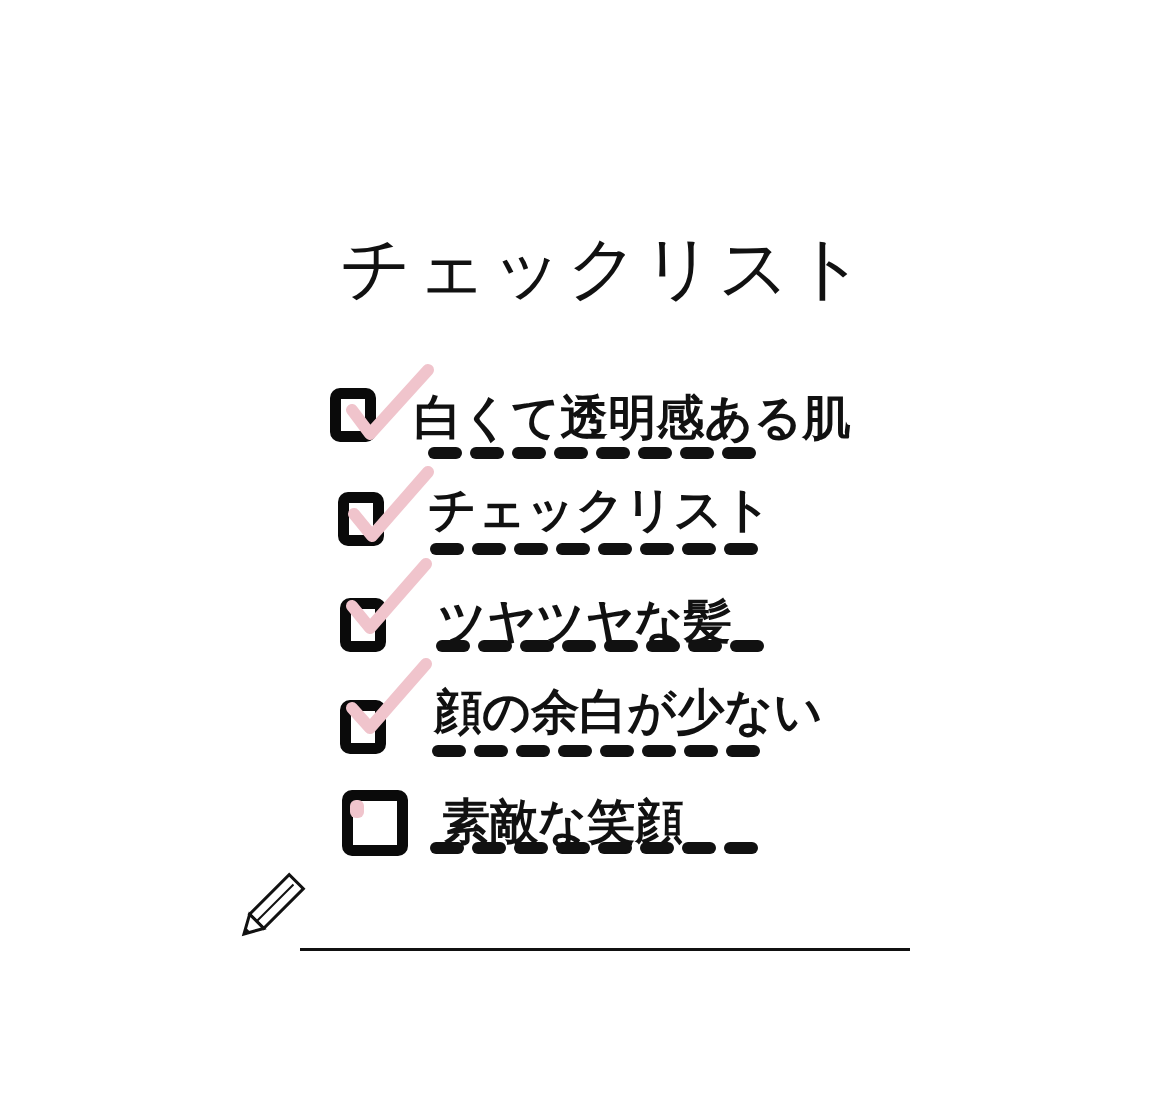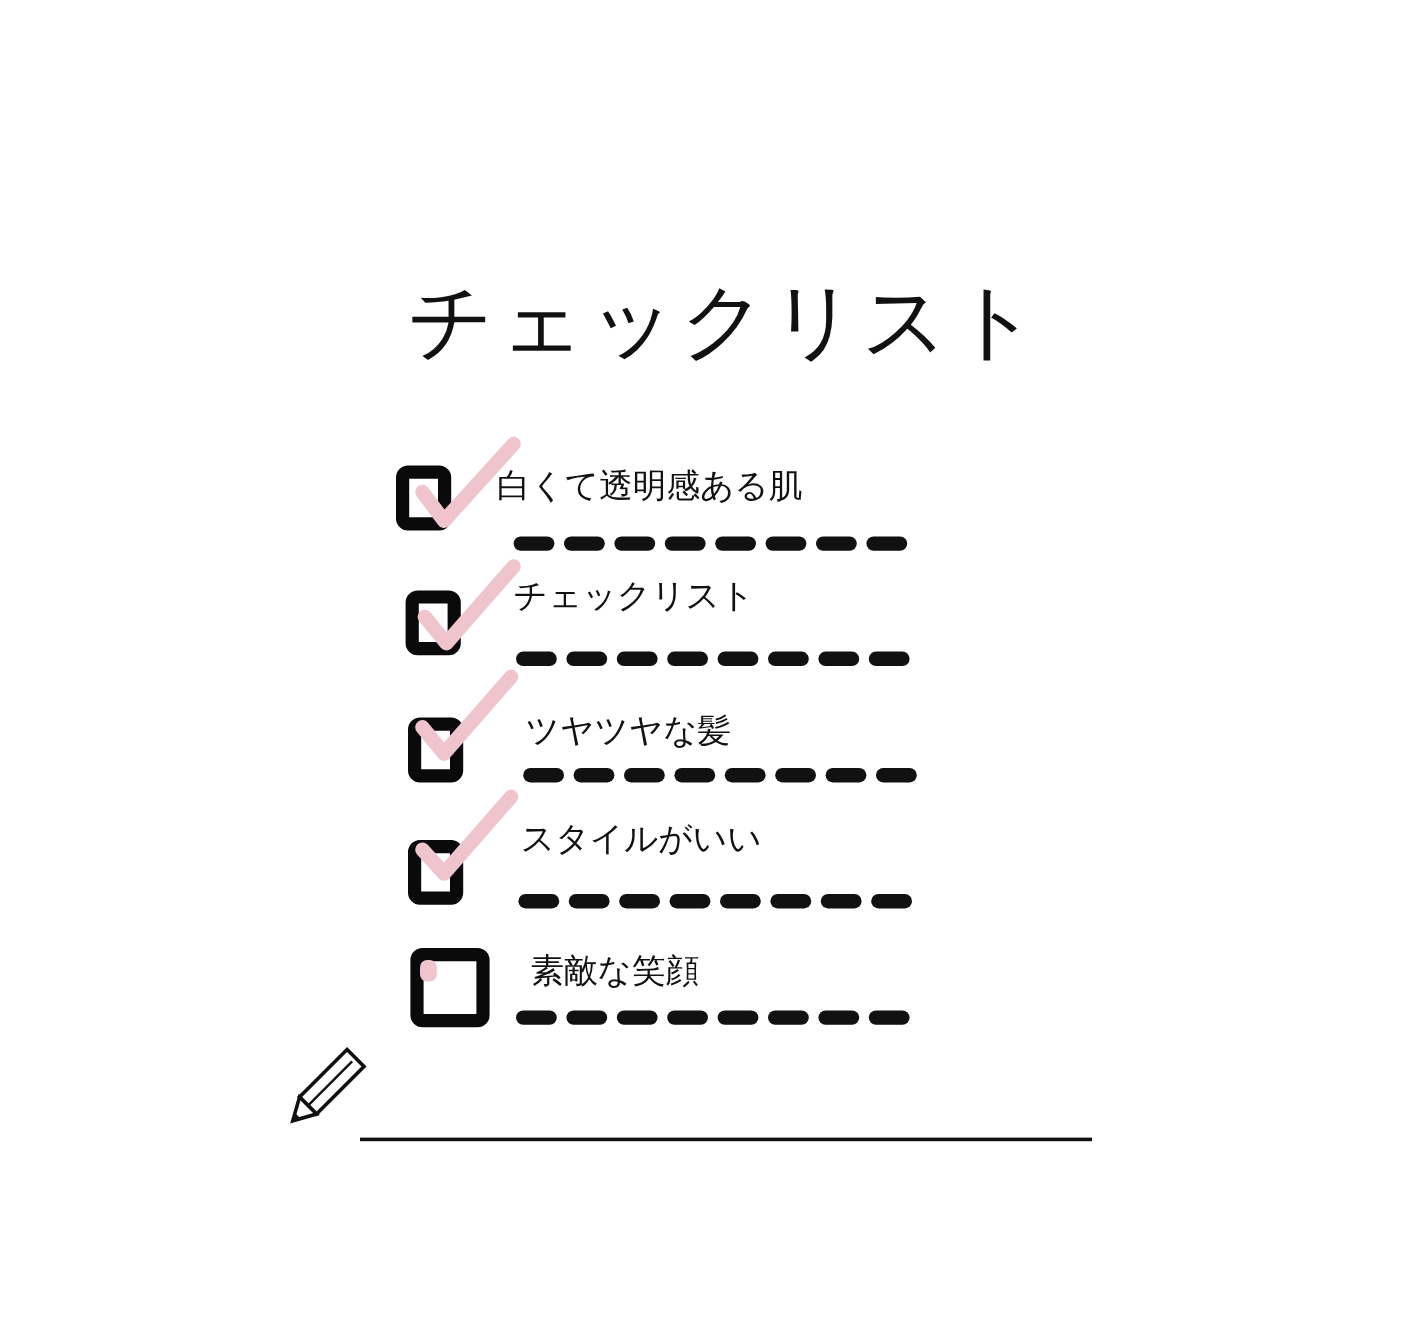--- a/index.html
+++ b/index.html
@@ -2,21 +2,21 @@
 <html><head>
 <meta charset="utf-8">
 <style>
   html, body { margin:0; padding:0; background:#ffffff; }
   body { width:1170px; height:1118px; position:relative; overflow:hidden;
          font-family: "DejaVu Sans", sans-serif; }
   .title { position:absolute; left:340px; top:222px; font-size:70px; font-weight:normal;
            color:#111; letter-spacing:4px; }
   .box { position:absolute; width:46px; height:54px; border:11px solid #0a0a0a;
          border-radius:10px; box-sizing:border-box; filter: blur(0.6px); }
-  .label { position:absolute; font-size:28px; font-weight:normal; color:#111; white-space:nowrap; }
+  .label { position:absolute; font-size:48px; font-weight:bold; color:#111; white-space:nowrap; }
   .dash { position:absolute; height:12px; display:flex; gap:8px; }
   .dash span { display:block; width:34px; height:12px; background:#111; border-radius:6px; filter: blur(0.6px); }
   .check { position:absolute; }
   .baseline { position:absolute; left:300px; top:948px; width:610px; height:3px; background:#111; }
 </style>
 </head>
 <body>
 
 <div class="title">チェックリスト</div>
 
@@ -72,21 +72,21 @@
       <span></span>
       <span></span>
   </div>
 </div>
 
 <div>
   <div class="box" style="left:340px;top:700px;"></div>
   <svg class="check" style="left:340px;top:656px;" width="100" height="90">
     <polyline points="12,52 30,72 86,8" fill="none" stroke="#f0c4cc" stroke-width="12" stroke-linecap="round" stroke-linejoin="round"></polyline>
   </svg>
-  <div class="label" style="left:434px;top:680px;">スタイルがいい</div>
+  <div class="label" style="left:434px;top:680px;">顔の余白が少ない</div>
   <div class="dash" style="left:432px;top:745px;">
     <span></span>
       <span></span>
       <span></span>
       <span></span>
       <span></span>
       <span></span>
       <span></span>
       <span></span>
   </div>

